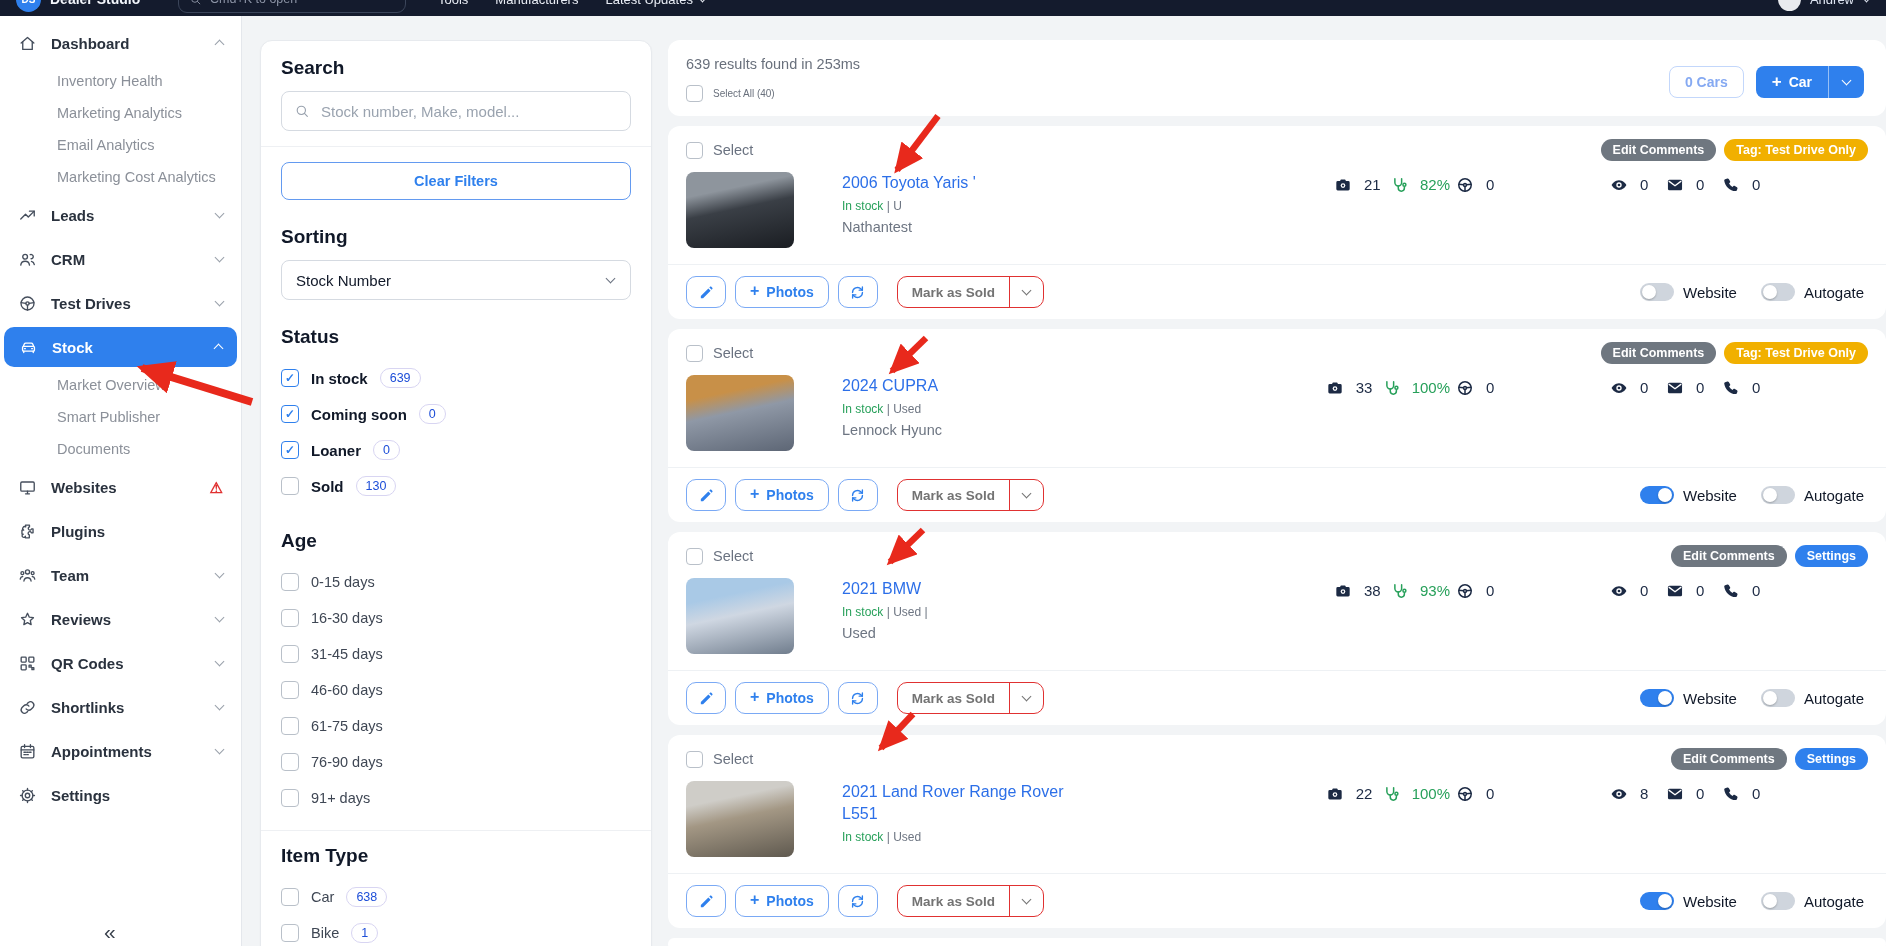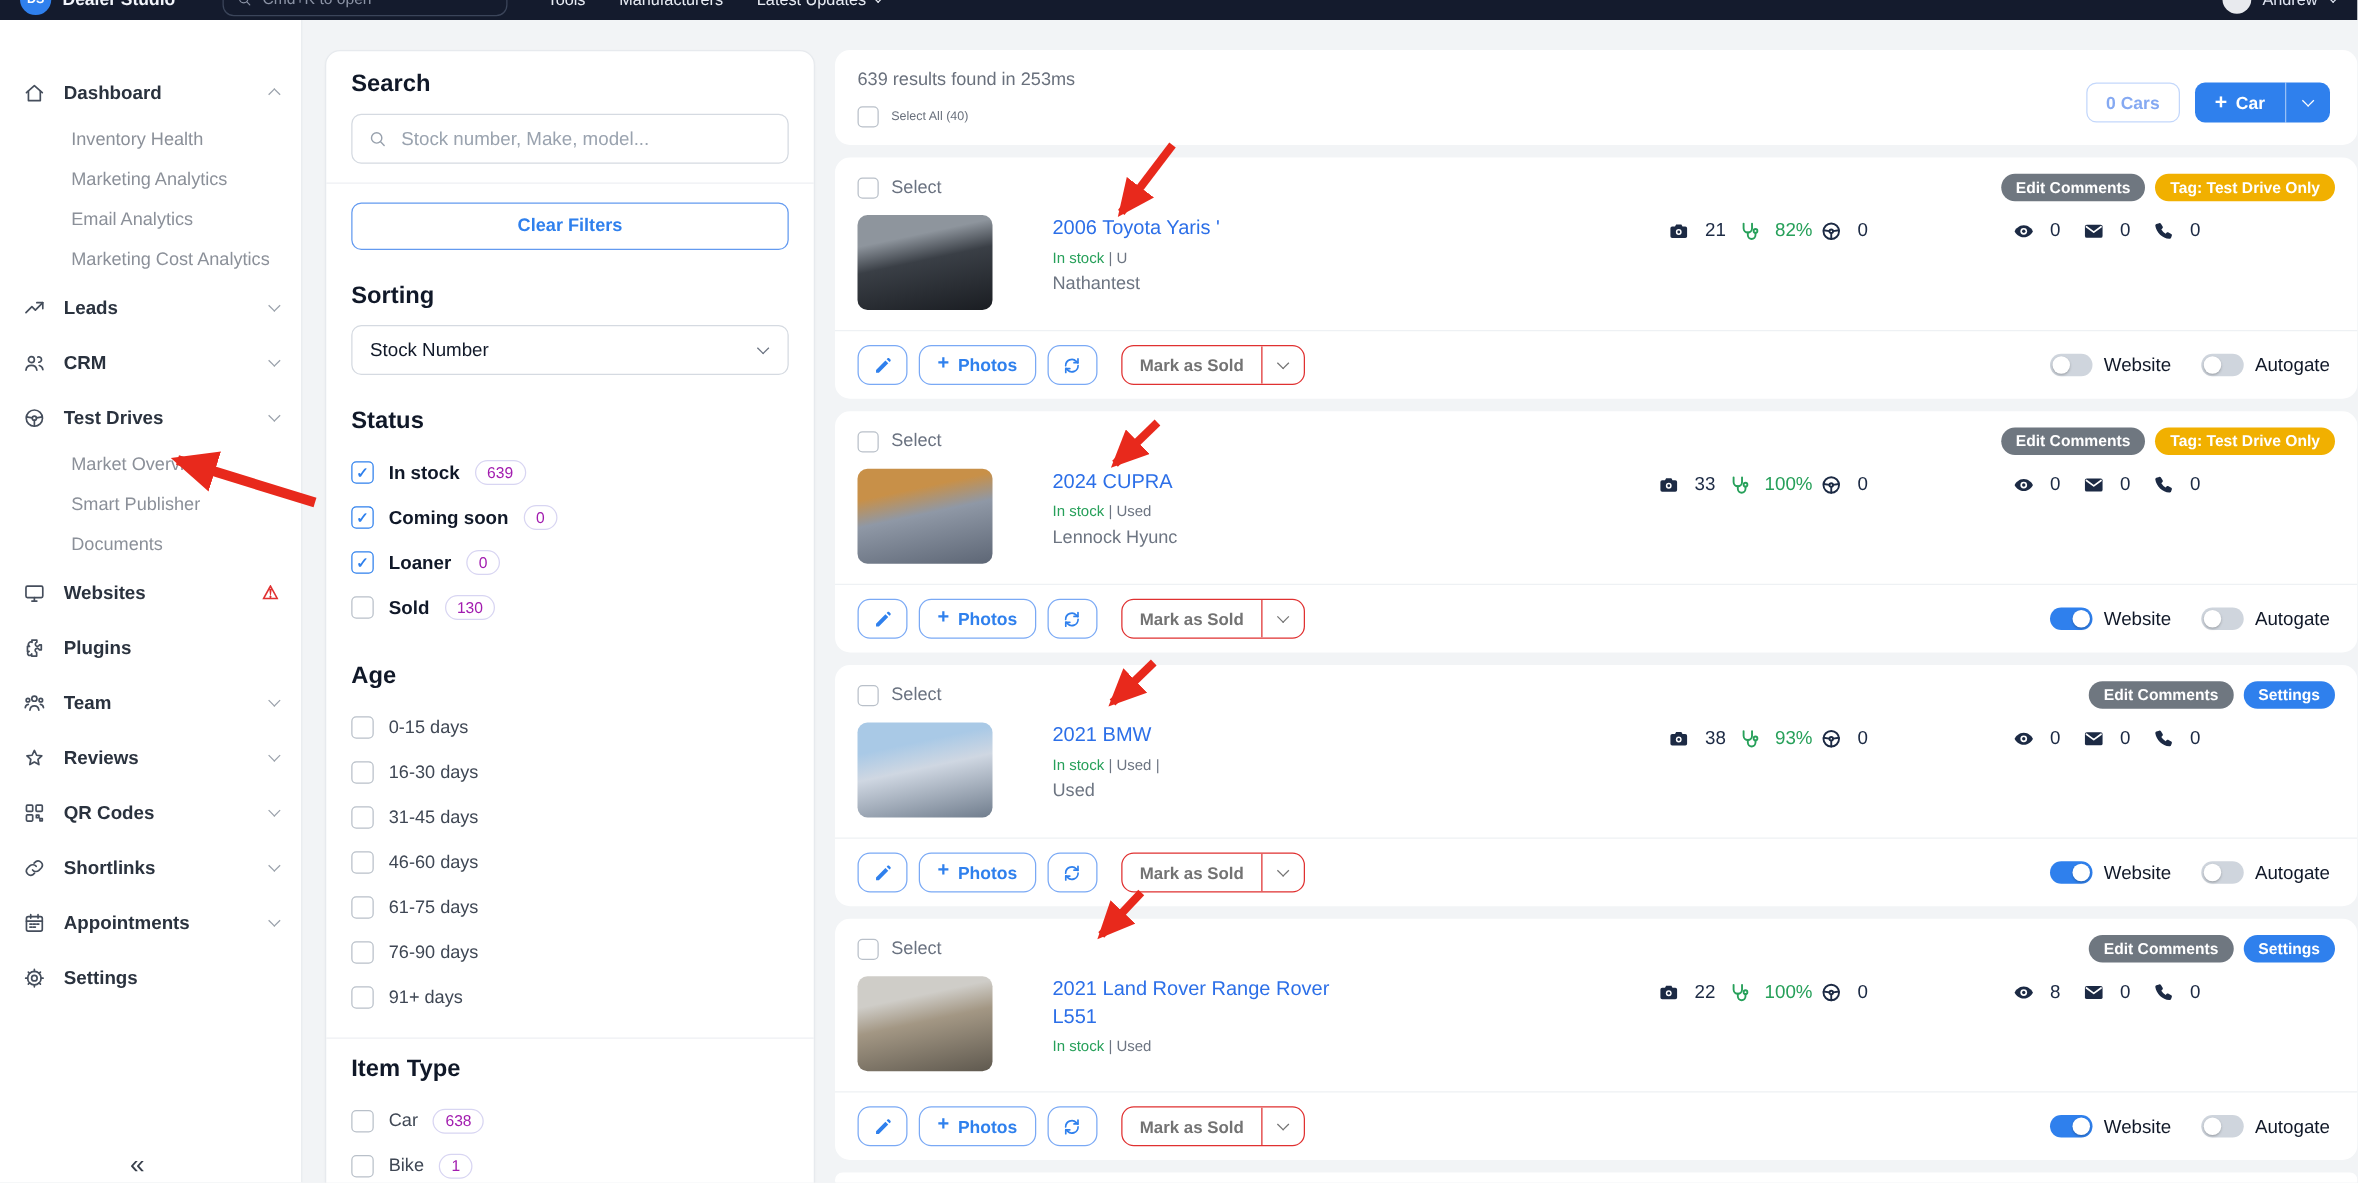--- a/index.html
+++ b/index.html
@@ -16,21 +16,21 @@
 .tb-search{margin-left:14px;width:228px;height:27px;border:1px solid #3b455a;border-radius:9px;display:flex;align-items:center;gap:8px;padding:0 10px;color:#8b93a5;font-size:12.5px}
 .tb-search .icon{width:13px;height:13px;color:#8b93a5}
 .tb-menu{display:flex;gap:27px;margin-left:32px;font-size:13px;color:#e8ecf4;align-items:center;white-space:nowrap}
 .tb-menu-item{display:flex;align-items:center;gap:6px;cursor:pointer}
 .tb-user{margin-left:auto;display:flex;align-items:center;gap:9px}
 .avatar{width:23px;height:23px;border-radius:50%;background:#e8eaee}
 .tb-user-name{color:#dfe5f2;font-size:13px}
 .caret{width:7px;height:7px;border-right:1.7px solid currentColor;border-bottom:1.7px solid currentColor;transform:rotate(45deg);display:inline-block;flex:none;margin-top:-3px}
 .caret.up{transform:rotate(-135deg);margin-top:3px}
 
-.sidebar{position:absolute;top:16px;left:0;width:242px;bottom:0;background:#fff;border-right:1px solid #e4e7ec;padding-top:36px;z-index:2}
+.sidebar{position:absolute;top:16px;left:0;width:242px;bottom:0;background:#fff;border-right:1px solid #e4e7ec;padding-top:5px;z-index:2}
 .nav-item{height:44px;display:flex;align-items:center;gap:14px;padding:0 18px;font-size:15px;font-weight:600;color:#2a323e;cursor:pointer}
 .nav-item .icon{width:19px;height:19px;color:#454e5c}
 .nav-label{flex:1}
 .nav-item.active{background:#2f80ed;border-radius:10px;margin:2px 4px;height:40px;padding:0 15px}
 .nav-item.active .icon,.nav-item.active .nav-label{color:#fff}
 .nav-item.active .caret{color:#fff}
 .nav-item .caret{color:#99a0aa}
 .warn-icon{color:#e03131;font-size:15px;line-height:1}
 .sub-item{height:32px;display:flex;align-items:center;padding-left:57px;font-size:14.5px;color:#8b9099;cursor:pointer}
 .collapse-btn{position:absolute;bottom:2px;left:104px;font-size:21px;color:#39404c;cursor:pointer}
@@ -46,21 +46,21 @@
 .mt26{margin-top:26px}
 .select-box{height:40px;border:1px solid #d5dae1;border-radius:8px;display:flex;align-items:center;justify-content:space-between;padding:0 14px;font-size:15px;color:#101828;cursor:pointer}
 .select-box .caret{color:#6a7280;margin-right:2px}
 .filter-row{display:flex;align-items:center;gap:12px;height:36px;cursor:pointer}
 .cb{width:18px;height:18px;border:1.5px solid #b9c0c9;border-radius:4px;background:#fff;flex:none;display:flex;align-items:center;justify-content:center}
 .cb::after{content:"\2713";font-size:12px;font-weight:700;color:transparent}
 .cb.on{border-color:#2f80ed}
 .cb.on::after{color:#2f80ed}
 .status-list .flabel{font-weight:700;font-size:15px;color:#101828}
 .age-list .flabel,.type-list .flabel{font-size:14.5px;color:#3f4754}
-.pill{border:1px solid #d8d5f2;border-radius:999px;padding:2px 9px;font-size:12.5px;color:#a21caf}
+.pill{border:1px solid #d8d5f2;border-radius:999px;padding:2px 9px;font-size:12.5px;color:#1d4ed8}
 .wide-div{height:1px;background:#eef0f3;margin:14px -20px}
 
 .main{position:absolute;left:668px;top:40px;width:1218px;z-index:1}
 .head-card{background:#fff;border-radius:12px;padding:16px 18px 14px;position:relative}
 .summary{font-size:14.5px;color:#69707c}
 .select-all{display:flex;align-items:center;gap:10px;margin-top:13px;color:#69707c;font-size:10px;cursor:pointer}
 .head-actions{position:absolute;top:26px;right:22px;display:flex;gap:12px;align-items:center}
 .btn-ghost{height:32px;padding:0 15px;border:1px solid #c3d7fb;color:#85a9f2;border-radius:8px;font-size:14px;font-weight:600;background:#fff;display:flex;align-items:center;cursor:pointer}
 .btn-add{height:32px;background:#2f80ed;color:#fff;border-radius:8px;display:flex;align-items:stretch;font-weight:700;font-size:14px;cursor:pointer}
 .btn-add-main{padding:0 16px;display:flex;align-items:center;gap:7px}
@@ -220,20 +220,32 @@
           </svg>
         </span>
         <span class="nav-label">Test Drives</span>
 
         <span class="caret down"></span>
       </div>
       <div>
         
       </div>
 
+      <div class="nav-item active">
+        <span class="icon">
+          <svg viewBox="0 0 24 24" fill="none" stroke="currentColor" stroke-width="1.7" stroke-linecap="round" stroke-linejoin="round">
+            <path d="M5.5 10.5 6.7 7.6C7 6.9 7.7 6.5 8.4 6.5h7.2c.7 0 1.4.4 1.7 1.1l1.2 2.9"></path>
+            <rect x="4.5" y="10.5" width="15" height="6" rx="1.5"></rect>
+            <path d="M6 16.5v1.8M18 16.5v1.8M7 13.5h1M16 13.5h1"></path>
+          </svg>
+        </span>
+        <span class="nav-label">Stock</span>
+
+        <span class="caret up"></span>
+      </div>
       <div>
 
           <div class="sub-item">Market Overview</div>
 
 
           <div class="sub-item">Smart Publisher</div>
 
           <div class="sub-item">Documents</div>
         </div>
 

